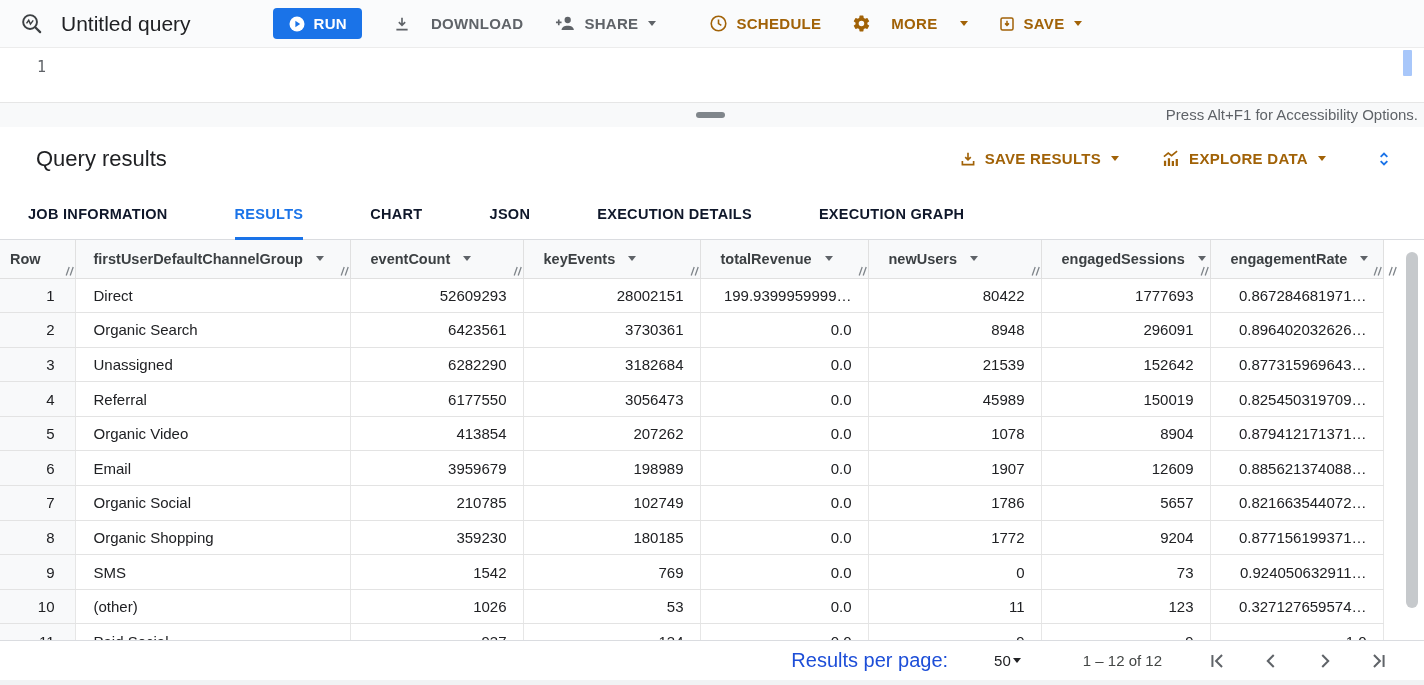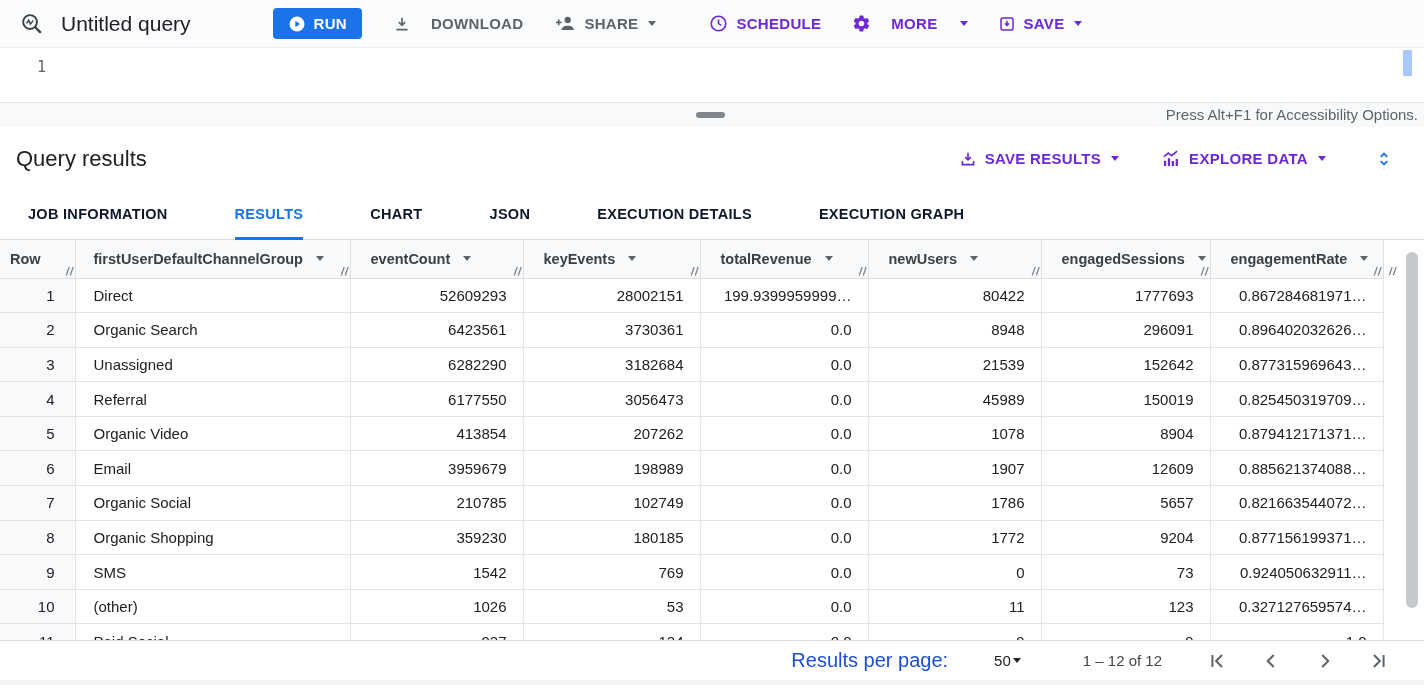--- a/index.html
+++ b/index.html
@@ -8,21 +8,21 @@
   .app { position:relative; width:1424px; height:685px; display:flex; flex-direction:column; }
 
   
   .toolbar { height:48px; flex:0 0 48px; display:flex; align-items:center; background:#fafbfc;
              border-bottom:1px solid #ececec; padding-left:20px; }
   .q-icon { display:flex; align-items:center; }
   .doc-title { font-size:21px; color:#202124; margin-left:18px; font-weight:400; white-space:nowrap; }
   .btn { display:inline-flex; align-items:center; gap:8px; font-size:15px; font-weight:700;
          letter-spacing:.3px; color:#5f6368; background:none; border:none; cursor:pointer;
          font-family:"Liberation Sans", sans-serif; white-space:nowrap; }
-  .btn.blue { color:#6d28d9; }
+  .btn.blue { color:#a16207; }
   .btn-run { margin-left:82px; background:#1a73e8; color:#fff; height:31px; padding:0 15px;
              border-radius:4px; display:inline-flex; align-items:center; gap:8px; border:none;
              font-size:15px; font-weight:700; letter-spacing:.3px; cursor:pointer;
              font-family:"Liberation Sans", sans-serif; }
   .ml31 { margin-left:31px;gap:20px; } .ml32 { margin-left:32px; } .ml53 { margin-left:53px; } .ml30 { margin-left:30px; }
   .caret { width:0; height:0; border-left:4.5px solid transparent; border-right:4.5px solid transparent;
            border-top:5px solid currentColor; display:inline-block; margin-left:2px; }
 
   
   .editor { height:54px; flex:0 0 54px; position:relative; background:#fff;
@@ -41,21 +41,21 @@
 
   
   .splitter { height:25px; flex:0 0 25px; background:#f8f9fa; border-top:1px solid #e6e6e6;
               position:relative; }
   .drag-pill { position:absolute; left:696px; top:9px; width:29px; height:6px; border-radius:3px;
                background:#80868b; cursor:row-resize; }
   .a11y-hint { position:absolute; right:6px; top:0; line-height:24px; font-size:15px; color:#5f6368; }
 
   
   .results-header { height:63px; flex:0 0 63px; display:flex; align-items:center; background:#fff; }
-  .results-title { font-size:22px; font-weight:400; color:#202124; margin-left:16px; }
+  .results-title { font-size:22px; font-weight:400; color:#202124; margin-left:36px; }
   .results-actions { margin-left:auto; display:flex; align-items:center; gap:42px; margin-right:30px; }
   .expand-btn { background:none; border:none; color:#1a73e8; cursor:pointer; display:flex; margin-left:6px; }
 
   
   .tabs { height:50px; flex:0 0 50px; display:flex; gap:67px; padding-left:28px;
           border-bottom:1px solid #dadce0; background:#fff; }
   .tab { display:flex; align-items:center; height:50px; font-size:14.5px; font-weight:700;
          letter-spacing:.3px; color:#0f172a; border-bottom:3px solid transparent; cursor:pointer; }
   .tab.active { color:#1a73e8; border-bottom-color:#1a73e8; }
 

